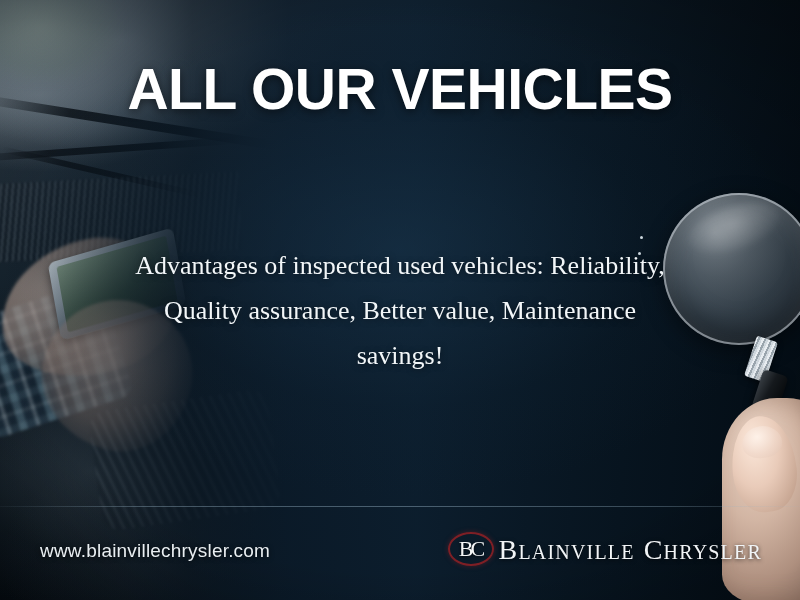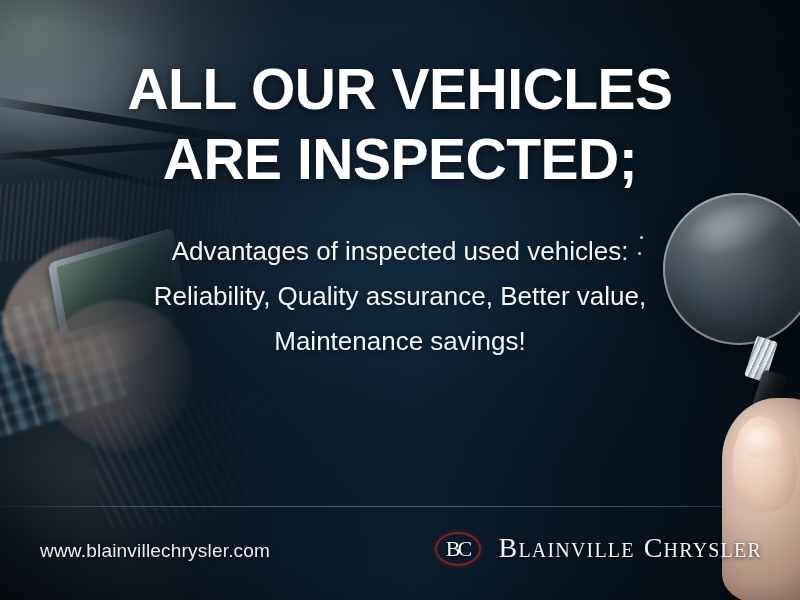--- a/index.html
+++ b/index.html
@@ -337,21 +337,21 @@
     top: 229px;
     text-align: center;
     color: #f2f6f8;
     font-family: "Liberation Sans", sans-serif;
     font-weight: 400;
     font-size: 26px;
     line-height: 45px;
     text-shadow: 0 1px 6px rgba(0,0,0,0.5);
     padding: 0 120px;
   }
-  .body-block .para { margin: 0; }
+  .body-block .para { margin: 14px; font-family: Liberation Serif, serif; }
   .body-block .para + .para { margin-top: 32px; }
 
   .divider {
     position: absolute;
     left: 0;
     right: 0;
     top: 506px;
     height: 1px;
     background: linear-gradient(90deg,
       rgba(150,178,196,0.05) 0%,
@@ -380,22 +380,22 @@
     font-size: 19px;
     letter-spacing: 0.2px;
     text-shadow: 0 1px 5px rgba(0,0,0,0.7);
   }
 
   .brand-logo {
     position: absolute;
     right: 38px;
     top: 26px;
     display: flex;
-    align-items: flex-start;
-    gap: 18px;
+    align-items: flex-end;
+    gap: 5px;
   }
   .brand-mark {
     position: relative;
     width: 46px;
     height: 34px;
     flex: none;
   }
   .brand-mark .oval {
     position: absolute;
     inset: 0;
@@ -456,21 +456,20 @@
   <div class="magnifier mag-ferrule"></div>
   <div class="magnifier mag-handle"></div>
   <div class="hand-right"></div>
   <div class="thumb-right"></div>
   <div class="nail-right"></div>
 
   <div class="content">
 
     <div class="headline">
       <span class="hl-line">ALL OUR VEHICLES</span>
-      <span class="hl-line">ARE INSPECTED;</span>
     </div>
 
     <div class="body-block">
       <p class="para">Advantages of inspected used vehicles: Reliability, Quality assurance, Better value, Maintenance savings!</p>
     </div>
 
   </div>
 
   <div class="divider"></div>
 

